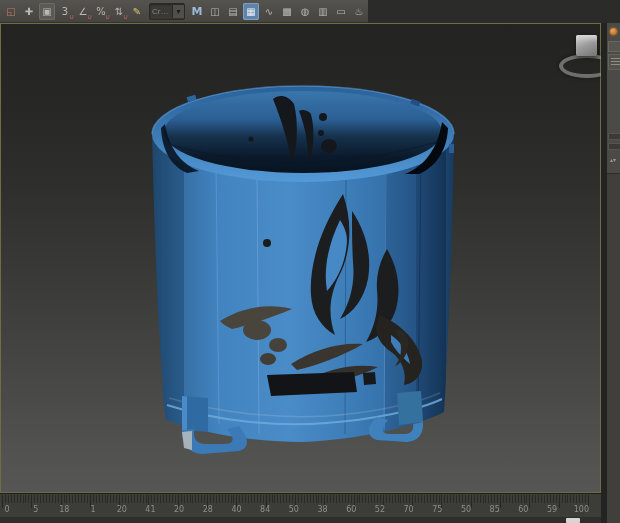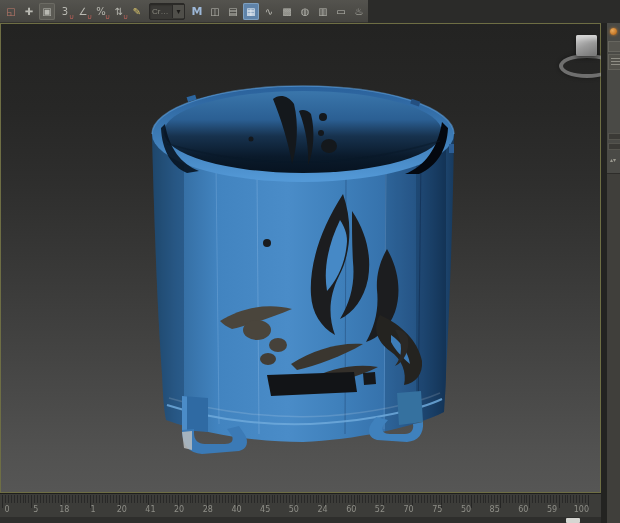--- a/index.html
+++ b/index.html
@@ -341,25 +341,25 @@
         <span class="tlab">20</span>
 
         <span class="tlab">41</span>
 
         <span class="tlab">20</span>
 
         <span class="tlab">28</span>
 
         <span class="tlab">40</span>
 
-        <span class="tlab">45</span>
+        <span class="tlab">84</span>
 
         <span class="tlab">50</span>
 
-        <span class="tlab">24</span>
+        <span class="tlab">38</span>
 
         <span class="tlab">60</span>
 
         <span class="tlab">52</span>
 
         <span class="tlab">70</span>
 
         <span class="tlab">75</span>
 
         <span class="tlab">50</span>

